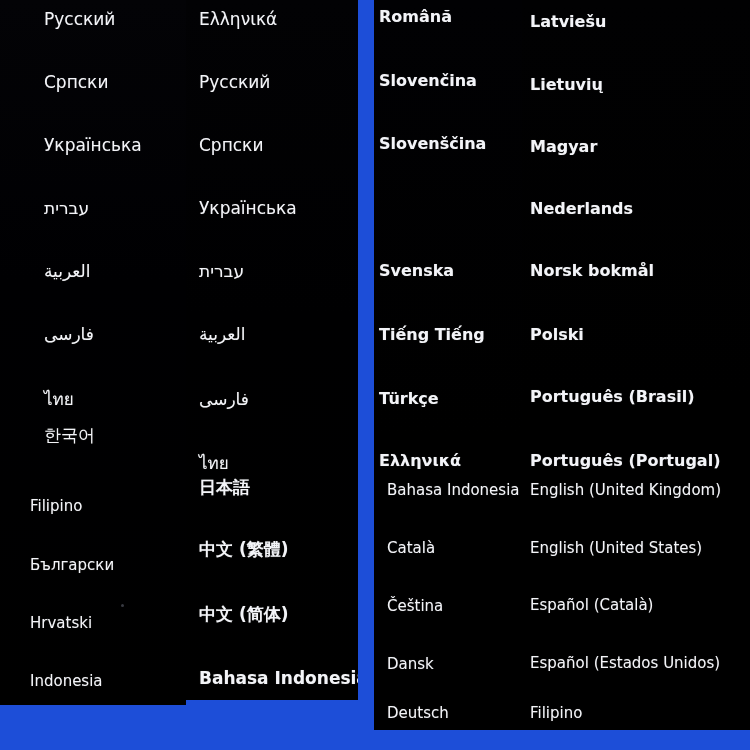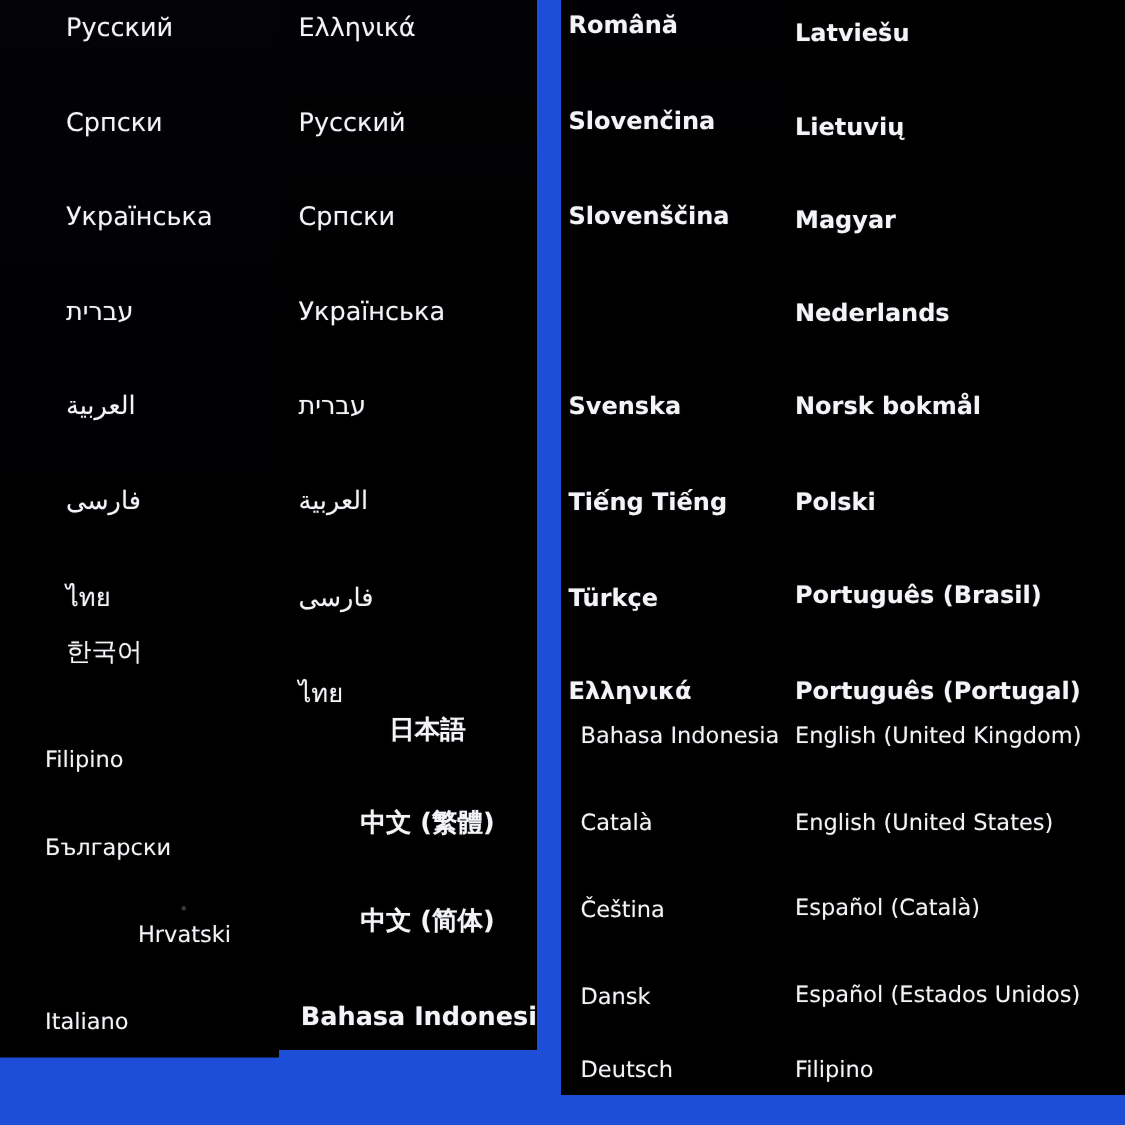--- a/index.html
+++ b/index.html
@@ -78,21 +78,20 @@
     padding-left: 30px;
   }
   
   .col-b .lang-item {
     font-size: 17px;
     padding-left: 13px;
   }
   .col-b .lang-item.bold {
     font-weight: bold;
     font-size: 17px;
-    text-align: center;
   }
   
   .col-c .lang-item {
     font-size: 16px;
     padding-left: 5px;
     font-weight: bold;
   }
   .col-c .lang-item.thin {
     font-weight: normal;
     font-size: 15px;
@@ -126,22 +125,22 @@
         <div class="lang-item" style="top: 10px;"><span>Русский</span></div>
         <div class="lang-item" style="top: 73px;"><span>Српски</span></div>
         <div class="lang-item" style="top: 136px;"><span>Українська</span></div>
         <div class="lang-item" style="top: 199px;"><span>עברית</span></div>
         <div class="lang-item" style="top: 262px;"><span>العربية</span></div>
         <div class="lang-item" style="top: 325px;"><span>فارسی</span></div>
         <div class="lang-item" style="top: 390px;"><span>ไทย</span></div>
         <div class="lang-item" style="top: 426px;"><span>한국어</span></div>
         <div class="lang-item small" style="top: 498px;"><span>Filipino</span></div>
         <div class="lang-item small" style="top: 557px;"><span>Български</span></div>
-        <div class="lang-item small" style="top: 615px; text-align: center;"><span>Hrvatski</span></div>
-        <div class="lang-item small" style="top: 673px;"><span>Italiano</span></div>
+        <div class="lang-item small" style="top: 615px;"><span>Hrvatski</span></div>
+        <div class="lang-item small" style="top: 673px;"><span>Indonesia</span></div>
       </div>
   </div>
 
   <div class="panel col-b">
     <div class="lang-list">
         <div class="lang-item" style="top: 10px;"><span>Ελληνικά</span></div>
         <div class="lang-item" style="top: 73px;"><span>Русский</span></div>
         <div class="lang-item" style="top: 136px;"><span>Српски</span></div>
         <div class="lang-item" style="top: 199px;"><span>Українська</span></div>
         <div class="lang-item" style="top: 262px;"><span>עברית</span></div>

